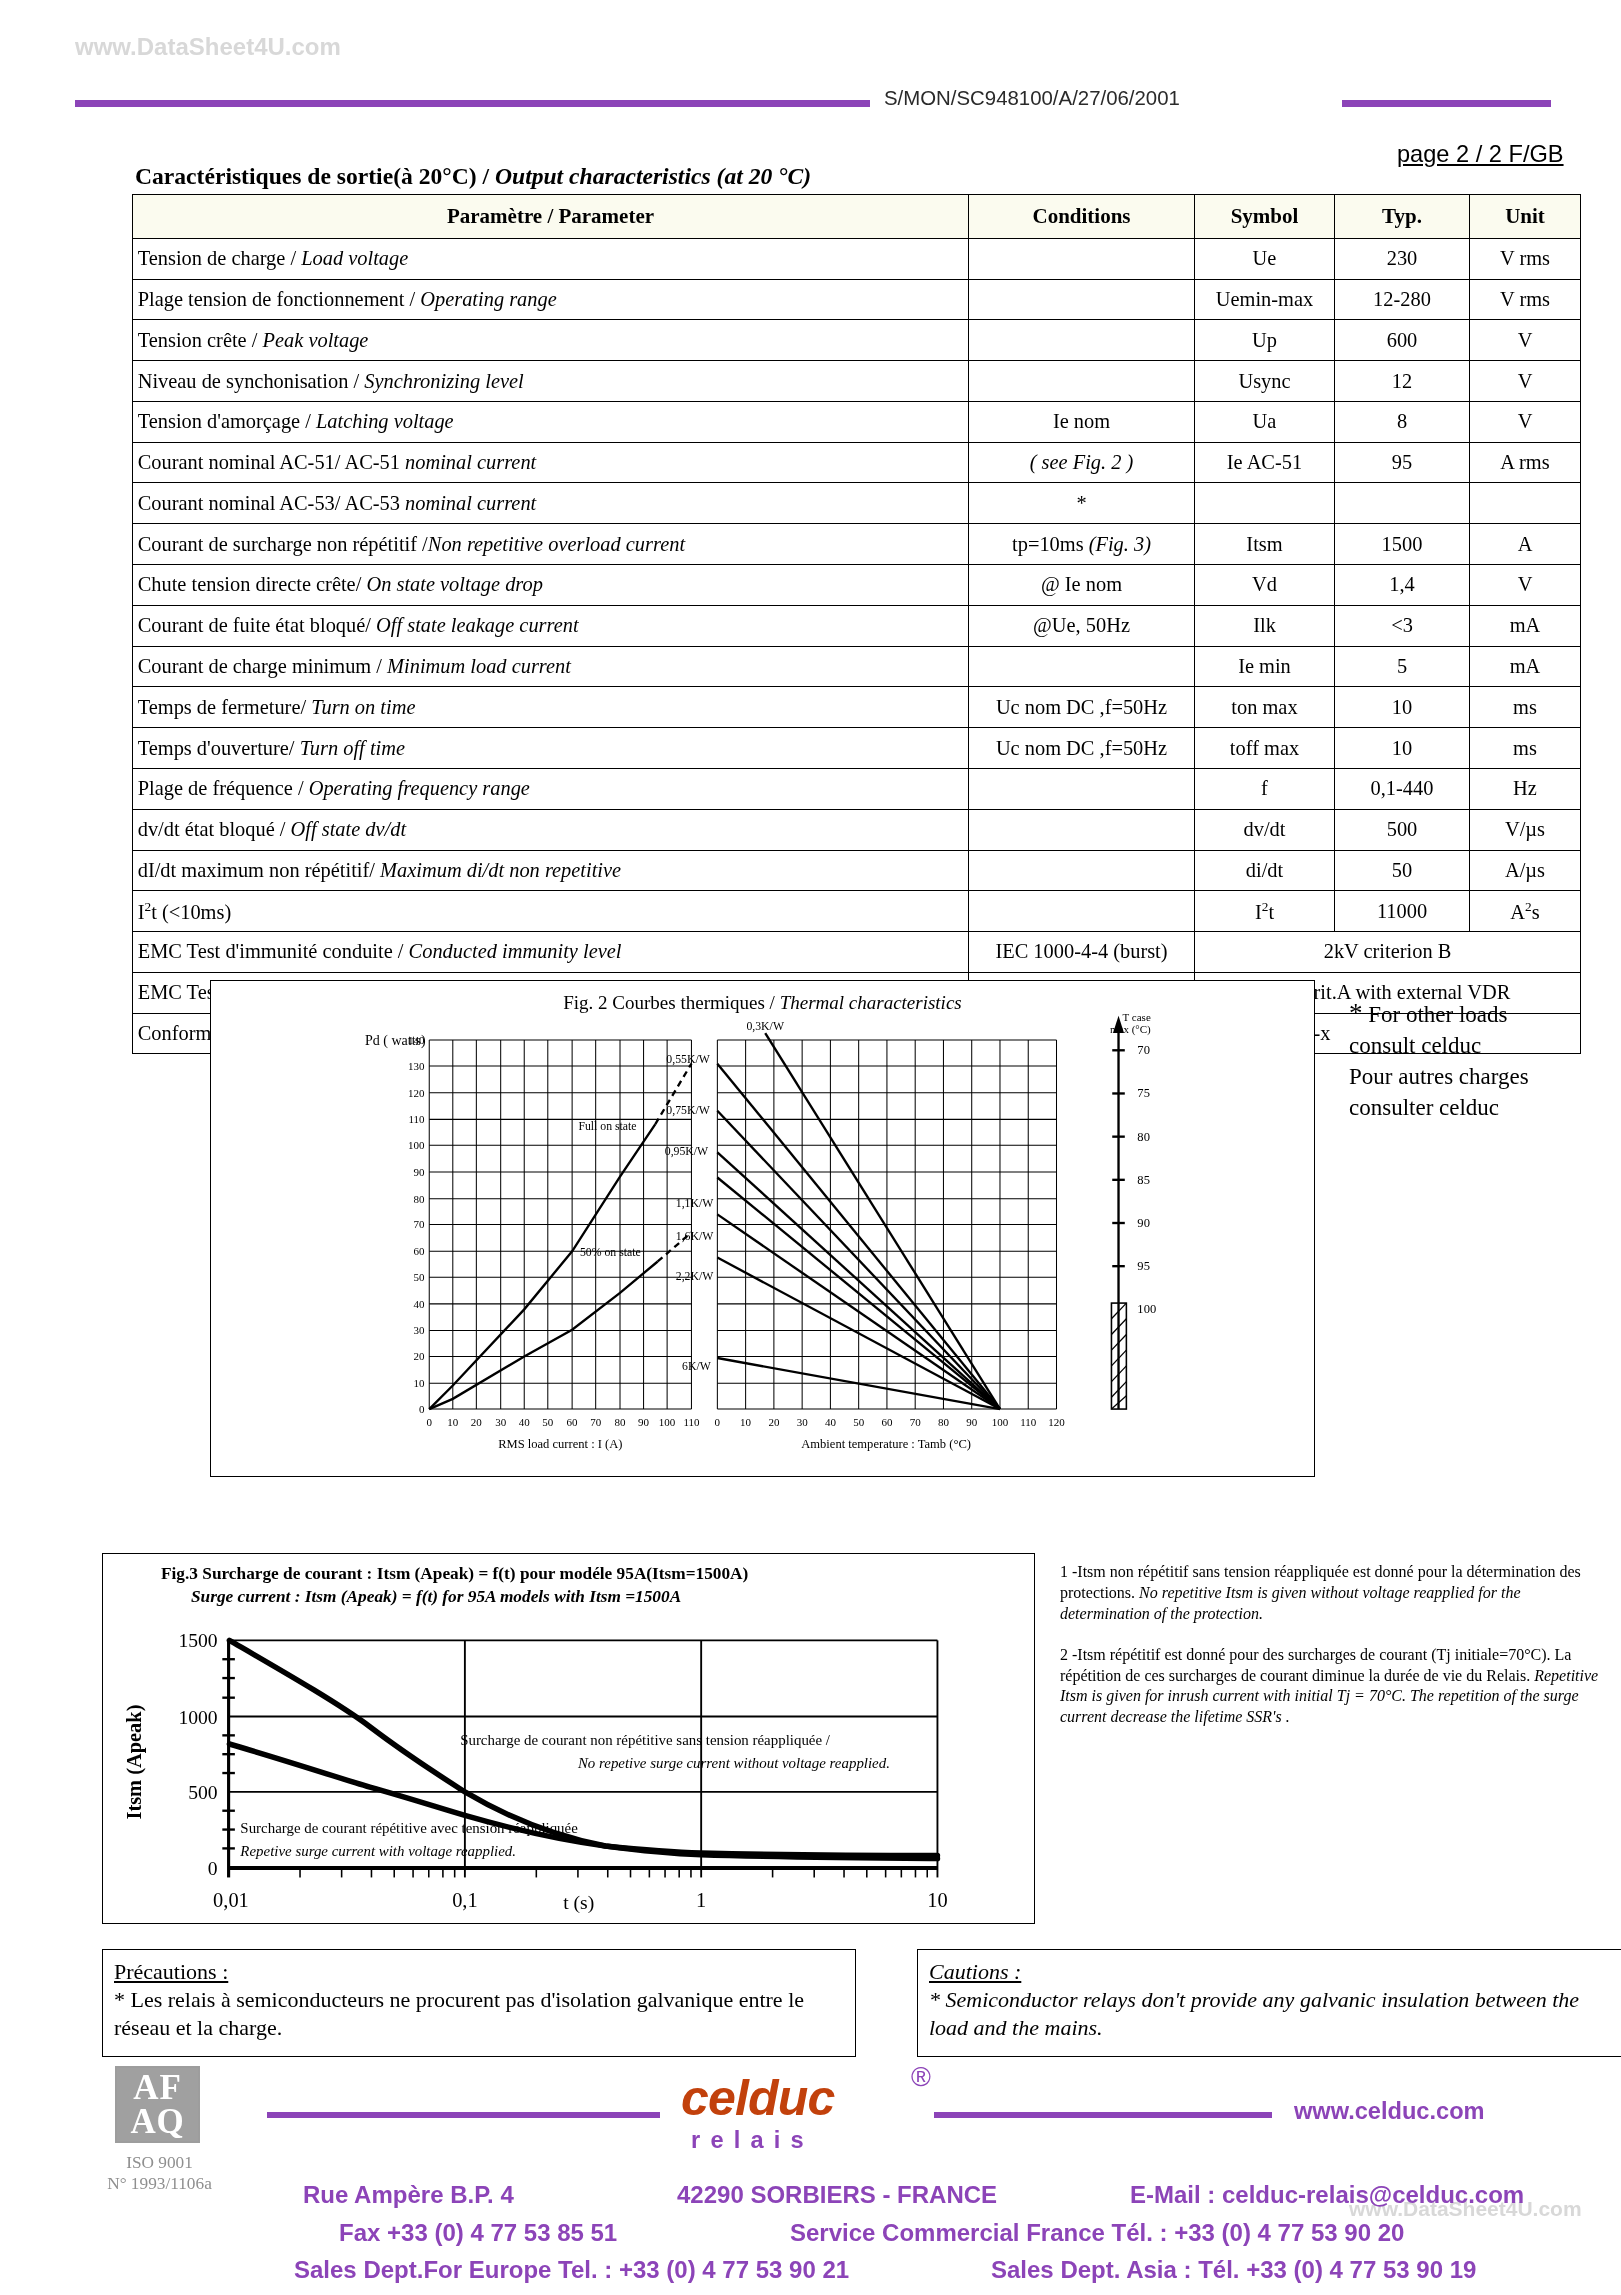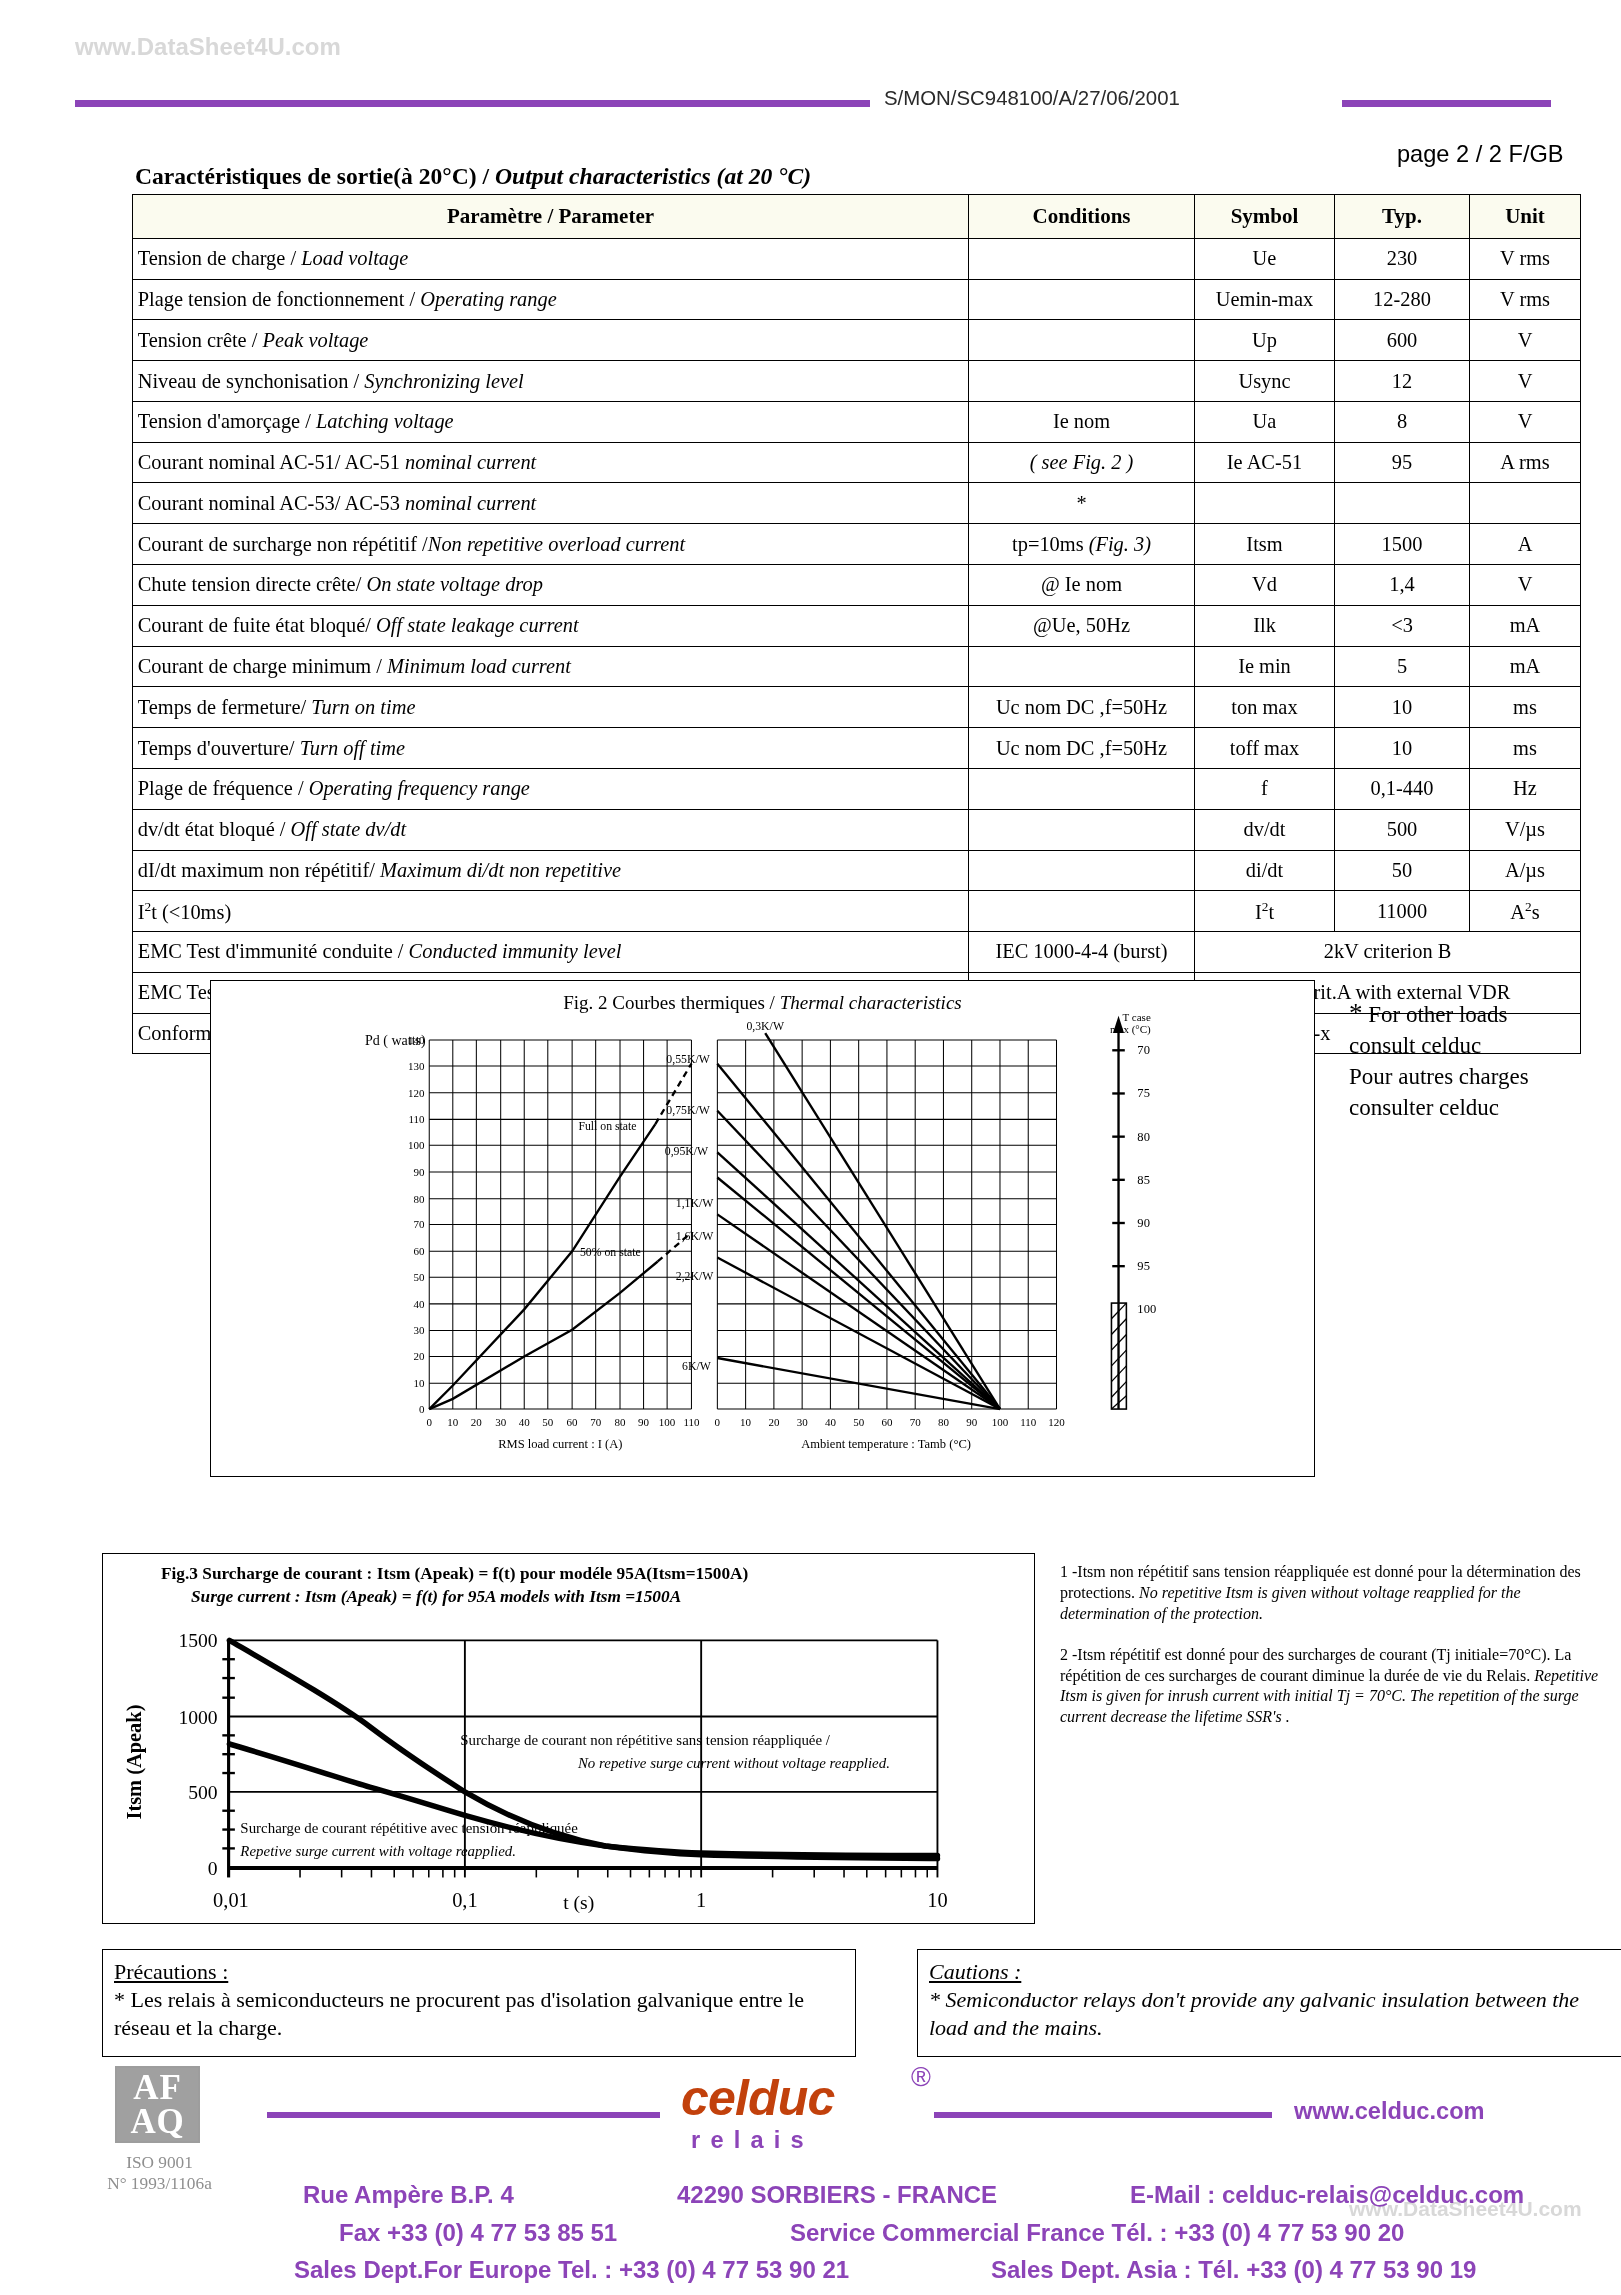--- a/index.html
+++ b/index.html
@@ -35,21 +35,21 @@
   .hdr .code{
     position:absolute;left:809px;top:-9.4px;
     font-family:"Liberation Sans", sans-serif;
     font-size:20.4px;color:#2a2a2a;white-space:nowrap;
   }
 
   
   .page-label{
     position:absolute;left:1397px;top:141px;
     font-family:"Liberation Sans", sans-serif;
-    font-size:23.6px;white-space:nowrap;
+    font-size:23.6px;white-space:nowrap;text-decoration:underline;
   }
 
   
   .sec-title{
     position:absolute;left:135px;top:163px;
     font-size:23.6px;font-weight:bold;white-space:nowrap;
   }
   .sec-title i{font-weight:bold;}
 
   

